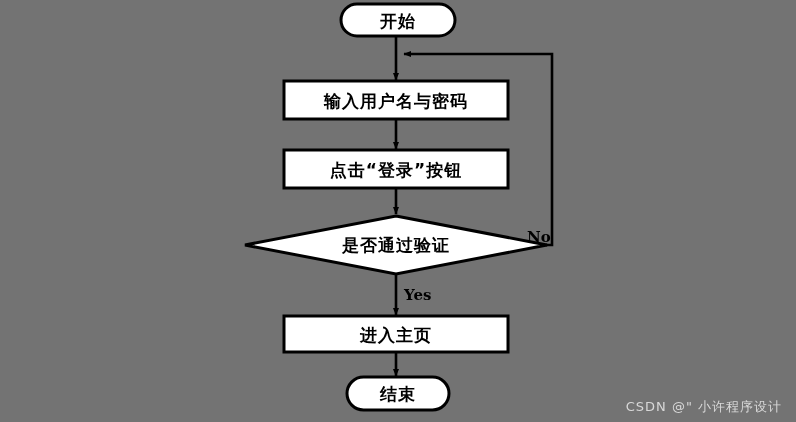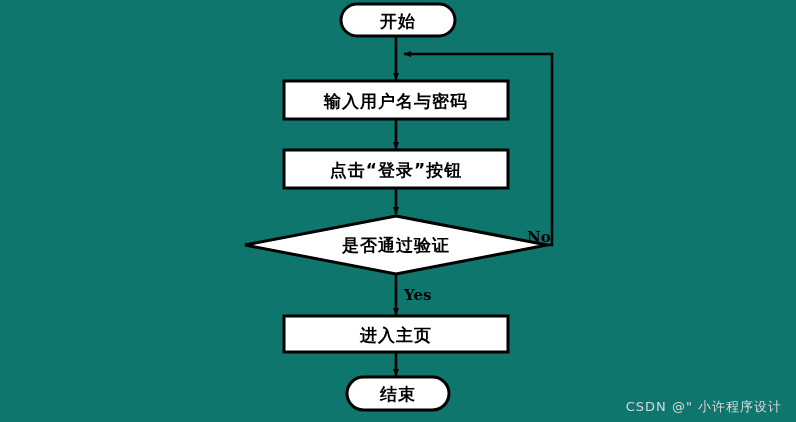--- a/index.html
+++ b/index.html
@@ -7,21 +7,21 @@
     padding: 0;
     background: #ffffff;
   }
   body {
     font-family: "Liberation Sans", sans-serif;
   }
   #canvas {
     position: relative;
     width: 796px;
     height: 422px;
-    background: #0f766e;
+    background: #737373;
     overflow: hidden;
   }
   #flow-svg {
     position: absolute;
     left: 0;
     top: 0;
     width: 796px;
     height: 422px;
   }
   .node-shape {

